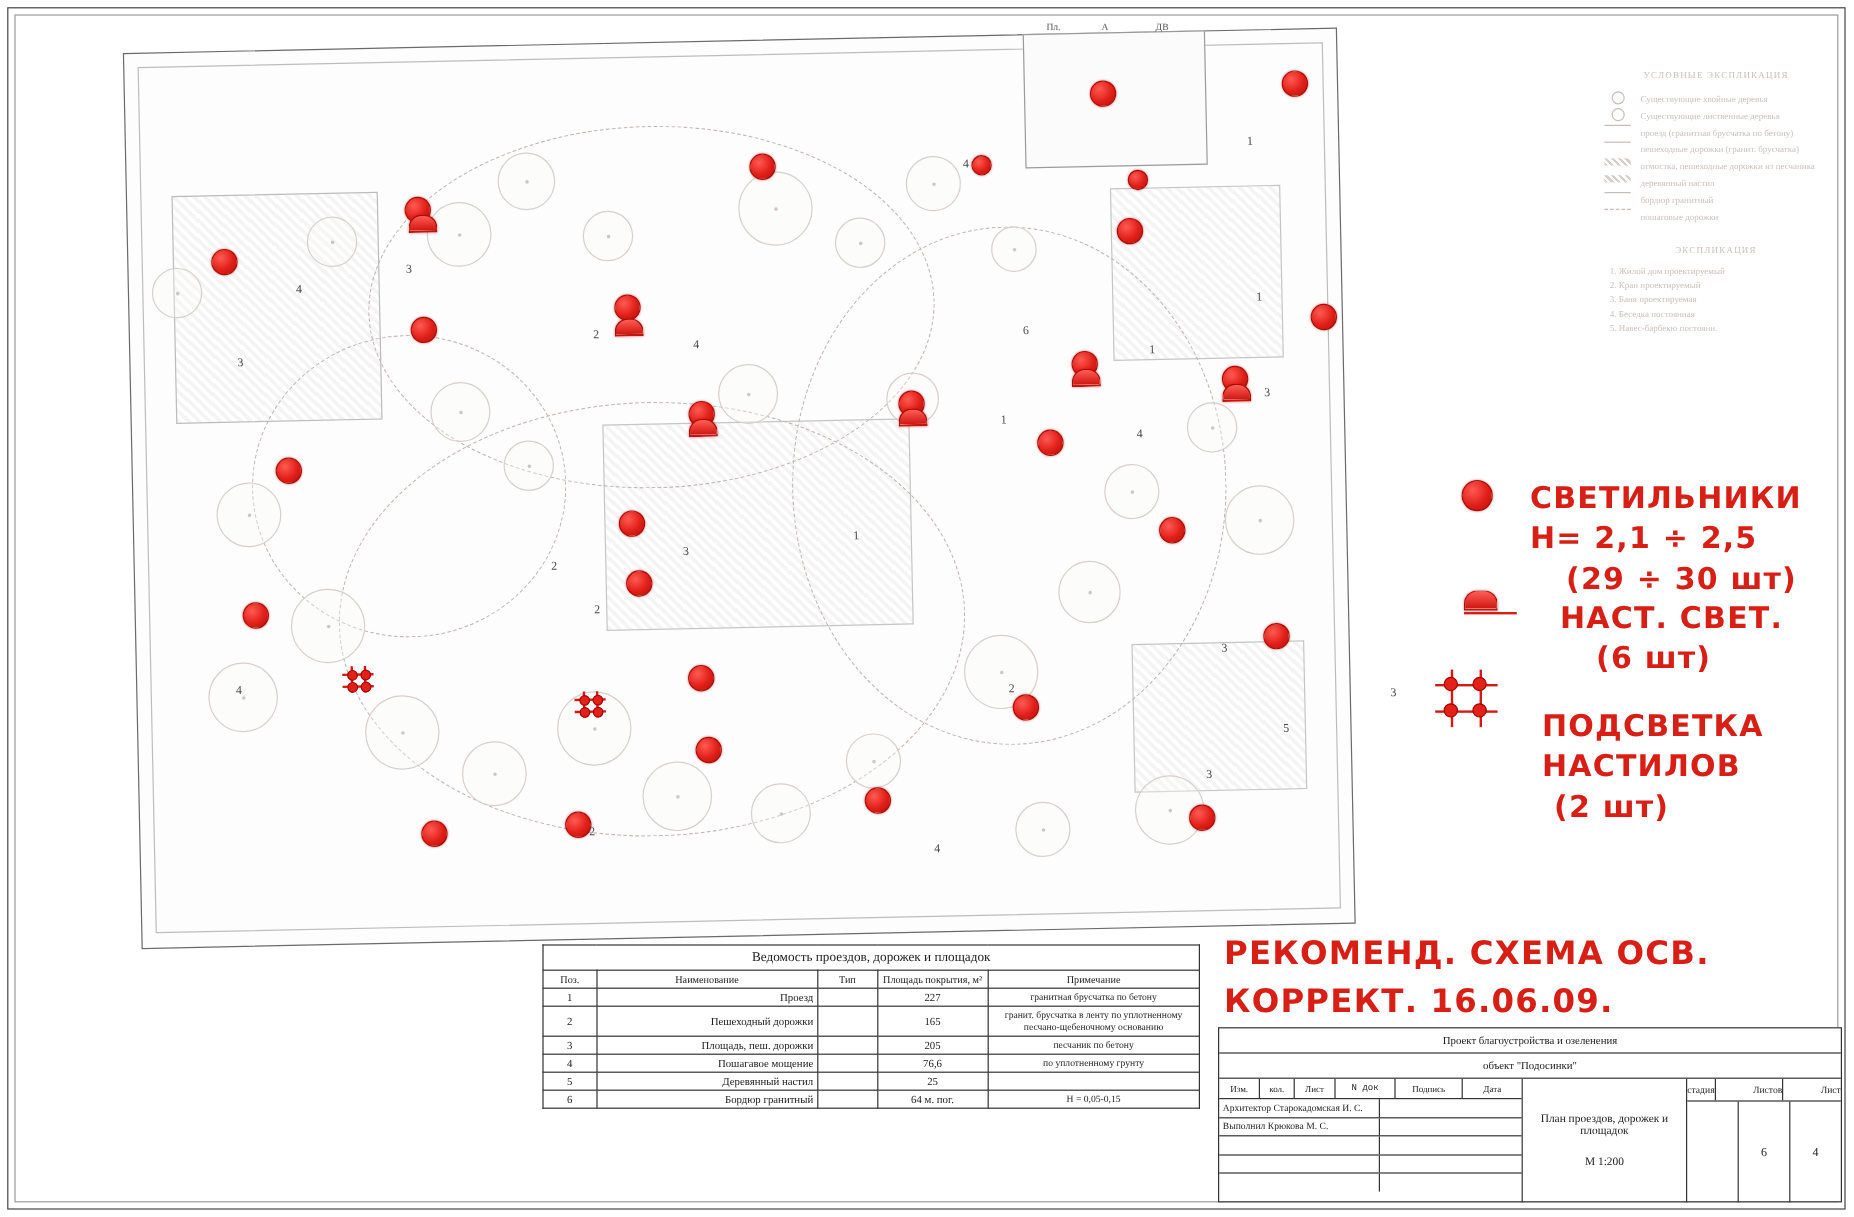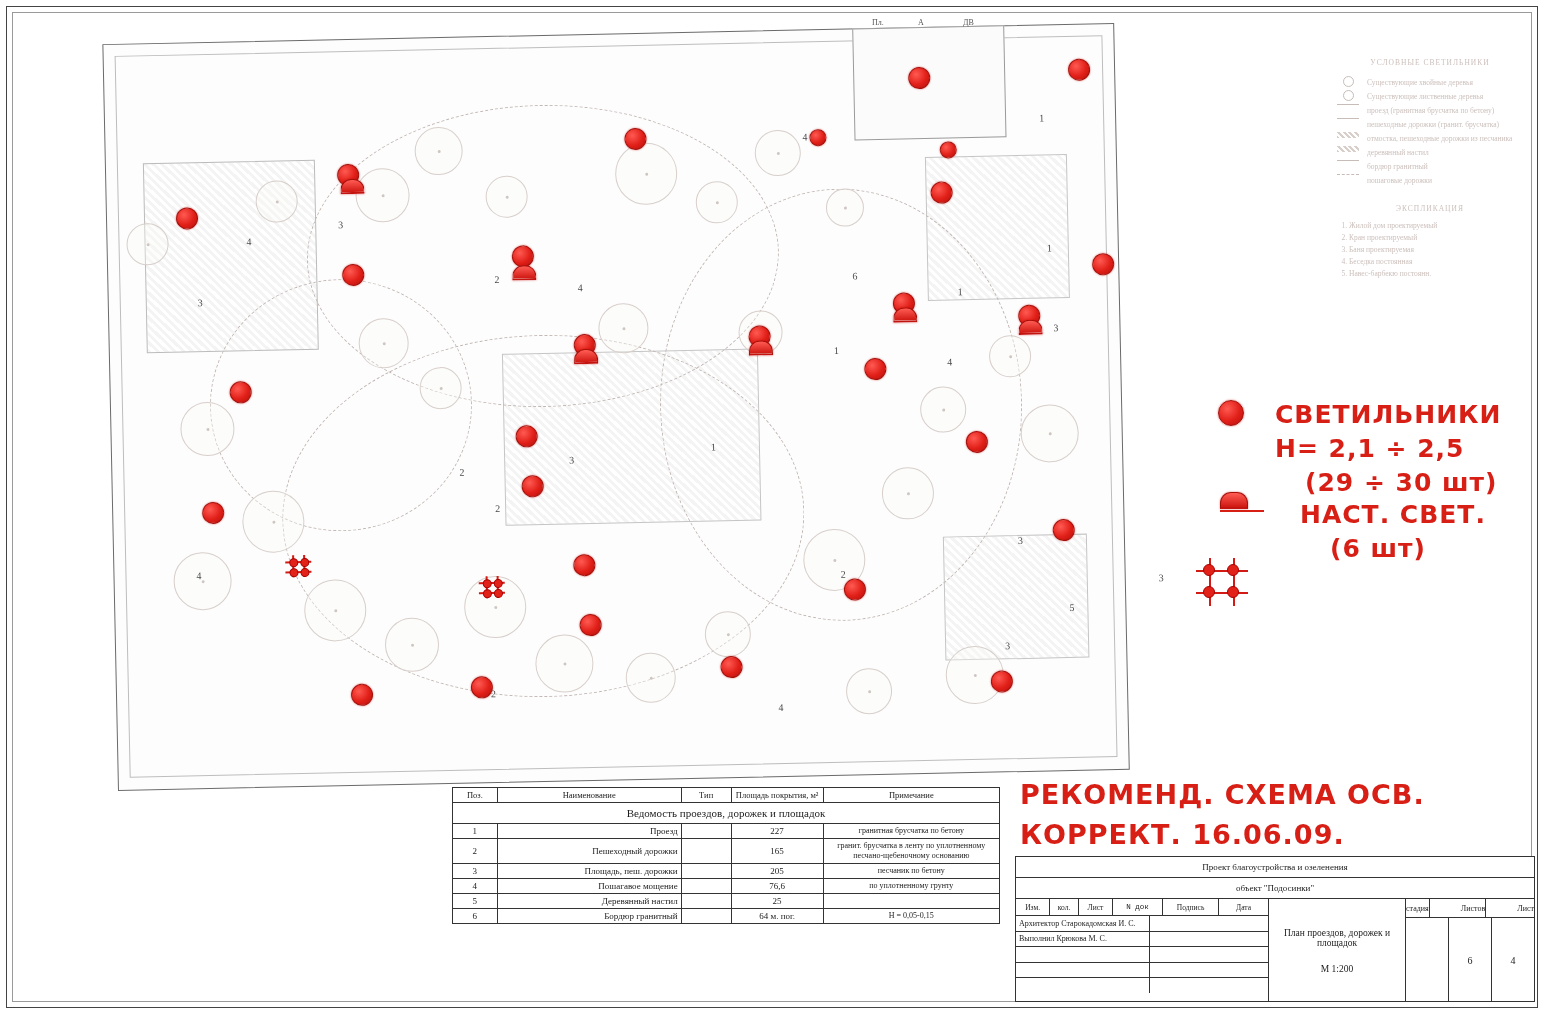--- a/index.html
+++ b/index.html
@@ -319,21 +319,21 @@
         <div class="plan-num" style="left: 425px; top: 672px;">2</div>
         <div class="plan-num" style="left: 712px; top: 692px;">4</div>
       </div>
   </div>
 
   <div class="axis-lbl" style="left:872px;top:18px;">Пл.</div>
   <div class="axis-lbl" style="left:918px;top:18px;">А</div>
   <div class="axis-lbl" style="left:963px;top:18px;">ДВ</div>
 
   <div class="legend">
-    <h4>УСЛОВНЫЕ СВЕТИЛЬНИКИ</h4>
+    <h4>УСЛОВНЫЕ ЭКСПЛИКАЦИЯ</h4>
     <div id="legend-rows">
         <div class="row">
           <div class="sym">
             <div class="c"></div>
           </div>
           <div class="t">Существующие хвойные деревья</div>
         </div>
         <div class="row">
           <div class="sym">
             <div class="c"></div>
@@ -410,37 +410,42 @@
       <span class="h1" style="width:52px;top:12px;height:2px;"></span>
       <span class="h2" style="width:52px;top:34px;height:2px;"></span>
       <span class="v1" style="left:13px;height:48px;width:2px;"></span>
       <span class="v2" style="left:37px;height:48px;width:2px;"></span>
       <i style="left:7px;top:6px;width:10px;height:10px;"></i>
       <i style="left:31px;top:6px;width:10px;height:10px;"></i>
       <i style="left:7px;top:28px;width:10px;height:10px;"></i>
       <i style="left:31px;top:28px;width:10px;height:10px;"></i>
     </div>
   </div>
+  <div class="hand-block hand" id="hand-deck">
+    <div>ПОДСВЕТКА</div>
+    <div>НАСТИЛОВ</div>
+    <div style="padding-left:10px">(2 шт)</div>
+  </div>
 
   <div class="hand-block hand" id="hand-scheme">
     <div>РЕКОМЕНД. СХЕМА ОСВ.</div>
     <div>КОРРЕКТ. 16.06.09.</div>
   </div>
 
   <table class="vedomost">
     <tbody>
-        <tr id="ved-head">
+        <tr>
+          <td class="title" colspan="5">Ведомость проездов, дорожек и площадок</td>
+        </tr>
+    <tr id="ved-head">
           <th style="width: 40px;">Поз.</th>
           <th style="width: 190px;">Наименование</th>
           <th style="width: 46px;">Тип</th>
           <th style="width: 90px;">Площадь покрытия, м²</th>
           <th style="width: 182px;">Примечание</th>
-        </tr>
-    <tr>
-          <td class="title" colspan="5">Ведомость проездов, дорожек и площадок</td>
         </tr>
     </tbody>
       <tbody id="ved-body">
         <tr>
           <td>1</td>
           <td class="nm">Проезд</td>
           <td></td>
           <td>227</td>
           <td class="note">гранитная брусчатка по бетону</td>
         </tr>

